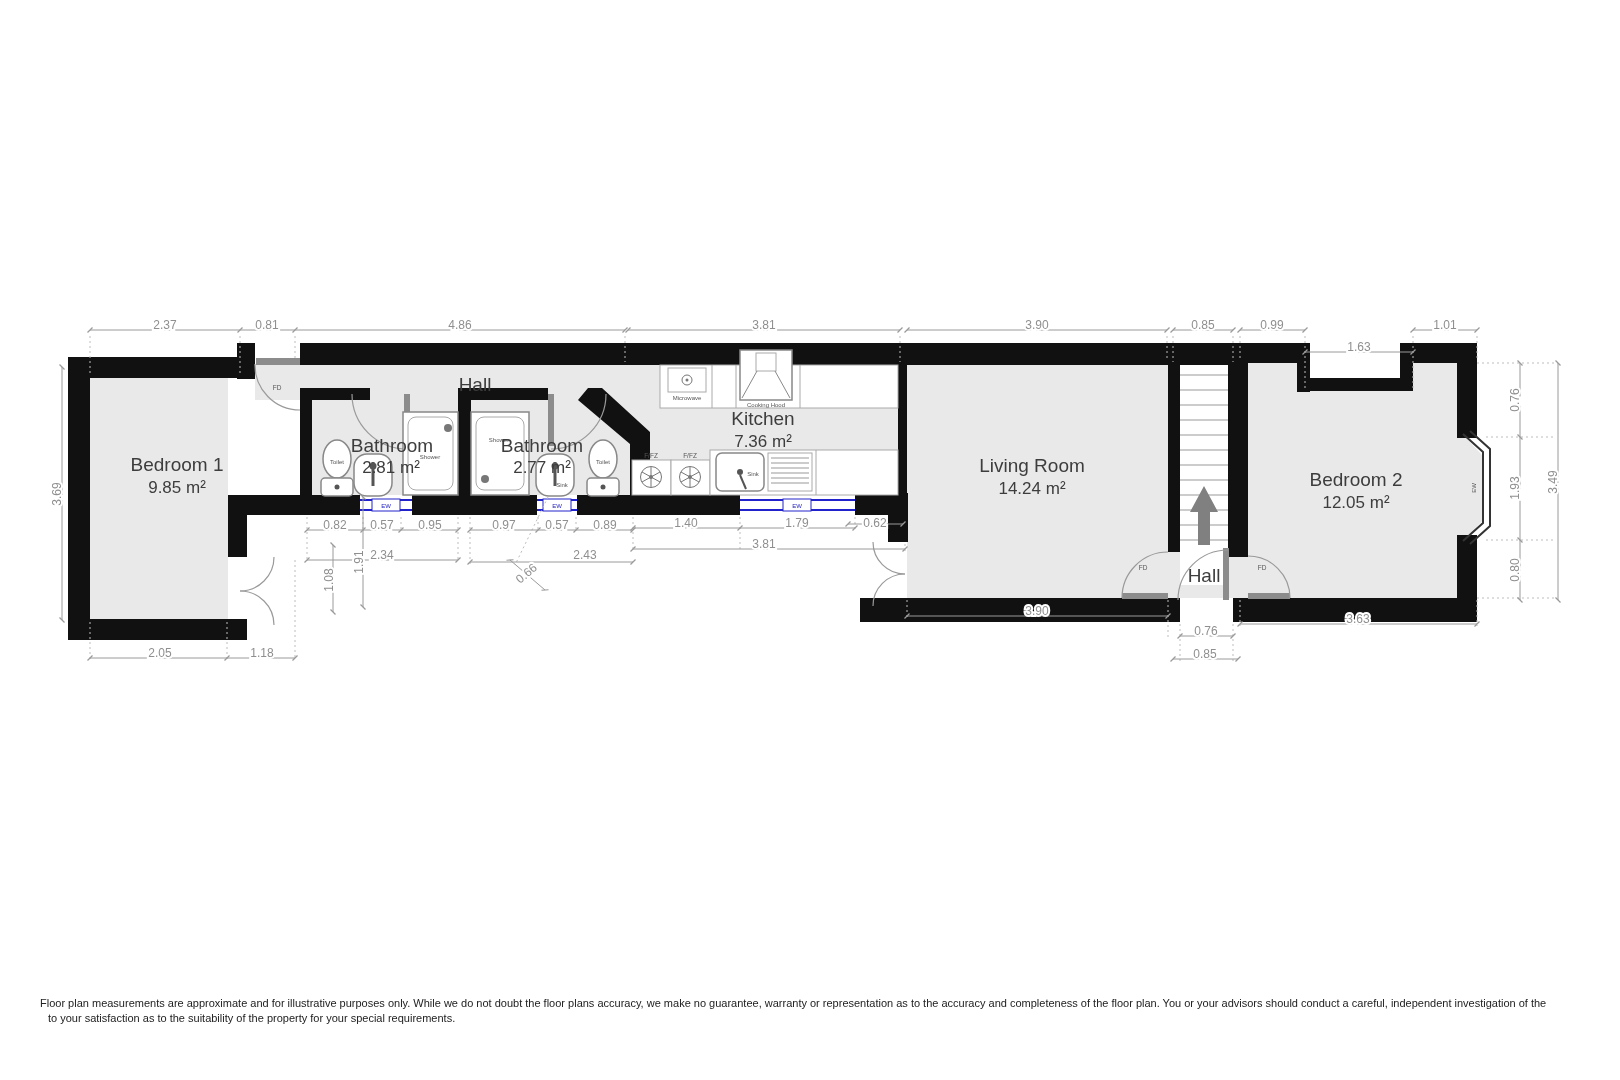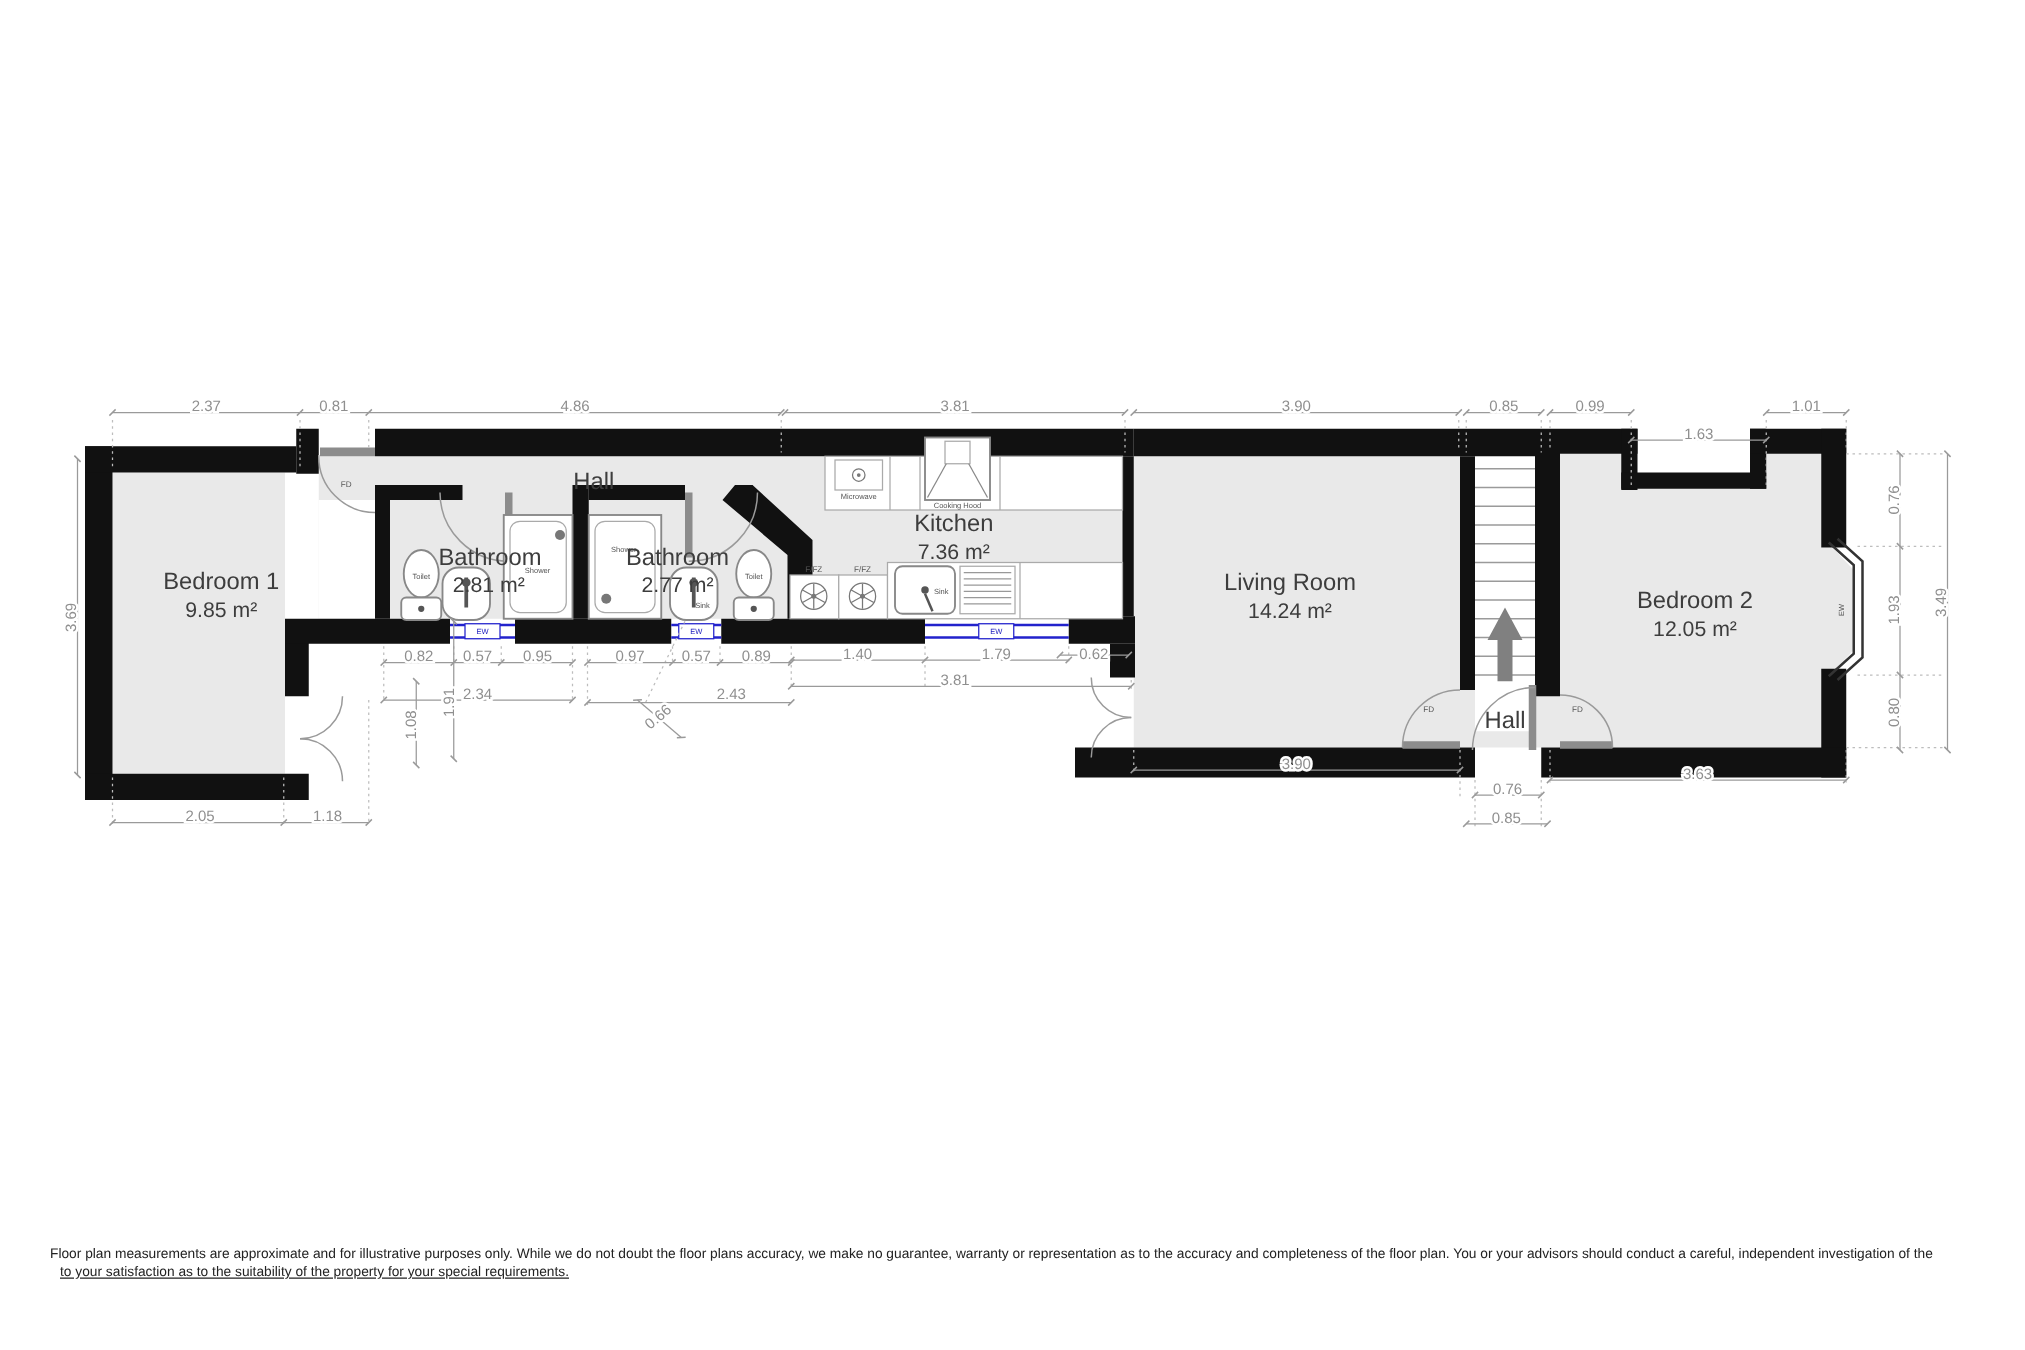--- a/index.html
+++ b/index.html
@@ -16,21 +16,21 @@
   .floor{fill:#e9e9e9;}
   .fixt{fill:#fff;stroke:#888;stroke-width:1.5;}
   .fixt-thin{fill:#fff;stroke:#aaa;stroke-width:1;}
   .dimline{stroke:#9a9a9a;stroke-width:1;fill:none;}
   .dotted{stroke:#bdbdbd;stroke-width:1;stroke-dasharray:2 3;fill:none;}
   .arc{stroke:#9a9a9a;stroke-width:1.2;fill:none;}
   .leaf{fill:#8c8c8c;}
   .tread{stroke:#9a9a9a;stroke-width:1.2;}
   .winline{stroke:#2222cc;stroke-width:2;}
   .disclaimer{position:absolute;left:40px;top:996px;font-size:11px;line-height:15px;color:#222;white-space:nowrap;}
-  .disclaimer .indent{margin-left:8px;text-decoration:underline;}
+  .disclaimer .indent{margin-left:8px;}
 </style>
 </head>
 <body>
 
 <svg width="1620" height="1080" viewBox="0 0 1620 1080">
   <defs>
     <marker id="tk" markerWidth="8" markerHeight="8" refX="4" refY="4" orient="auto">
       <path d="M1.5,6.5 L6.5,1.5" stroke="#9a9a9a" stroke-width="1.2" fill="none"></path>
     </marker>
   </defs>

